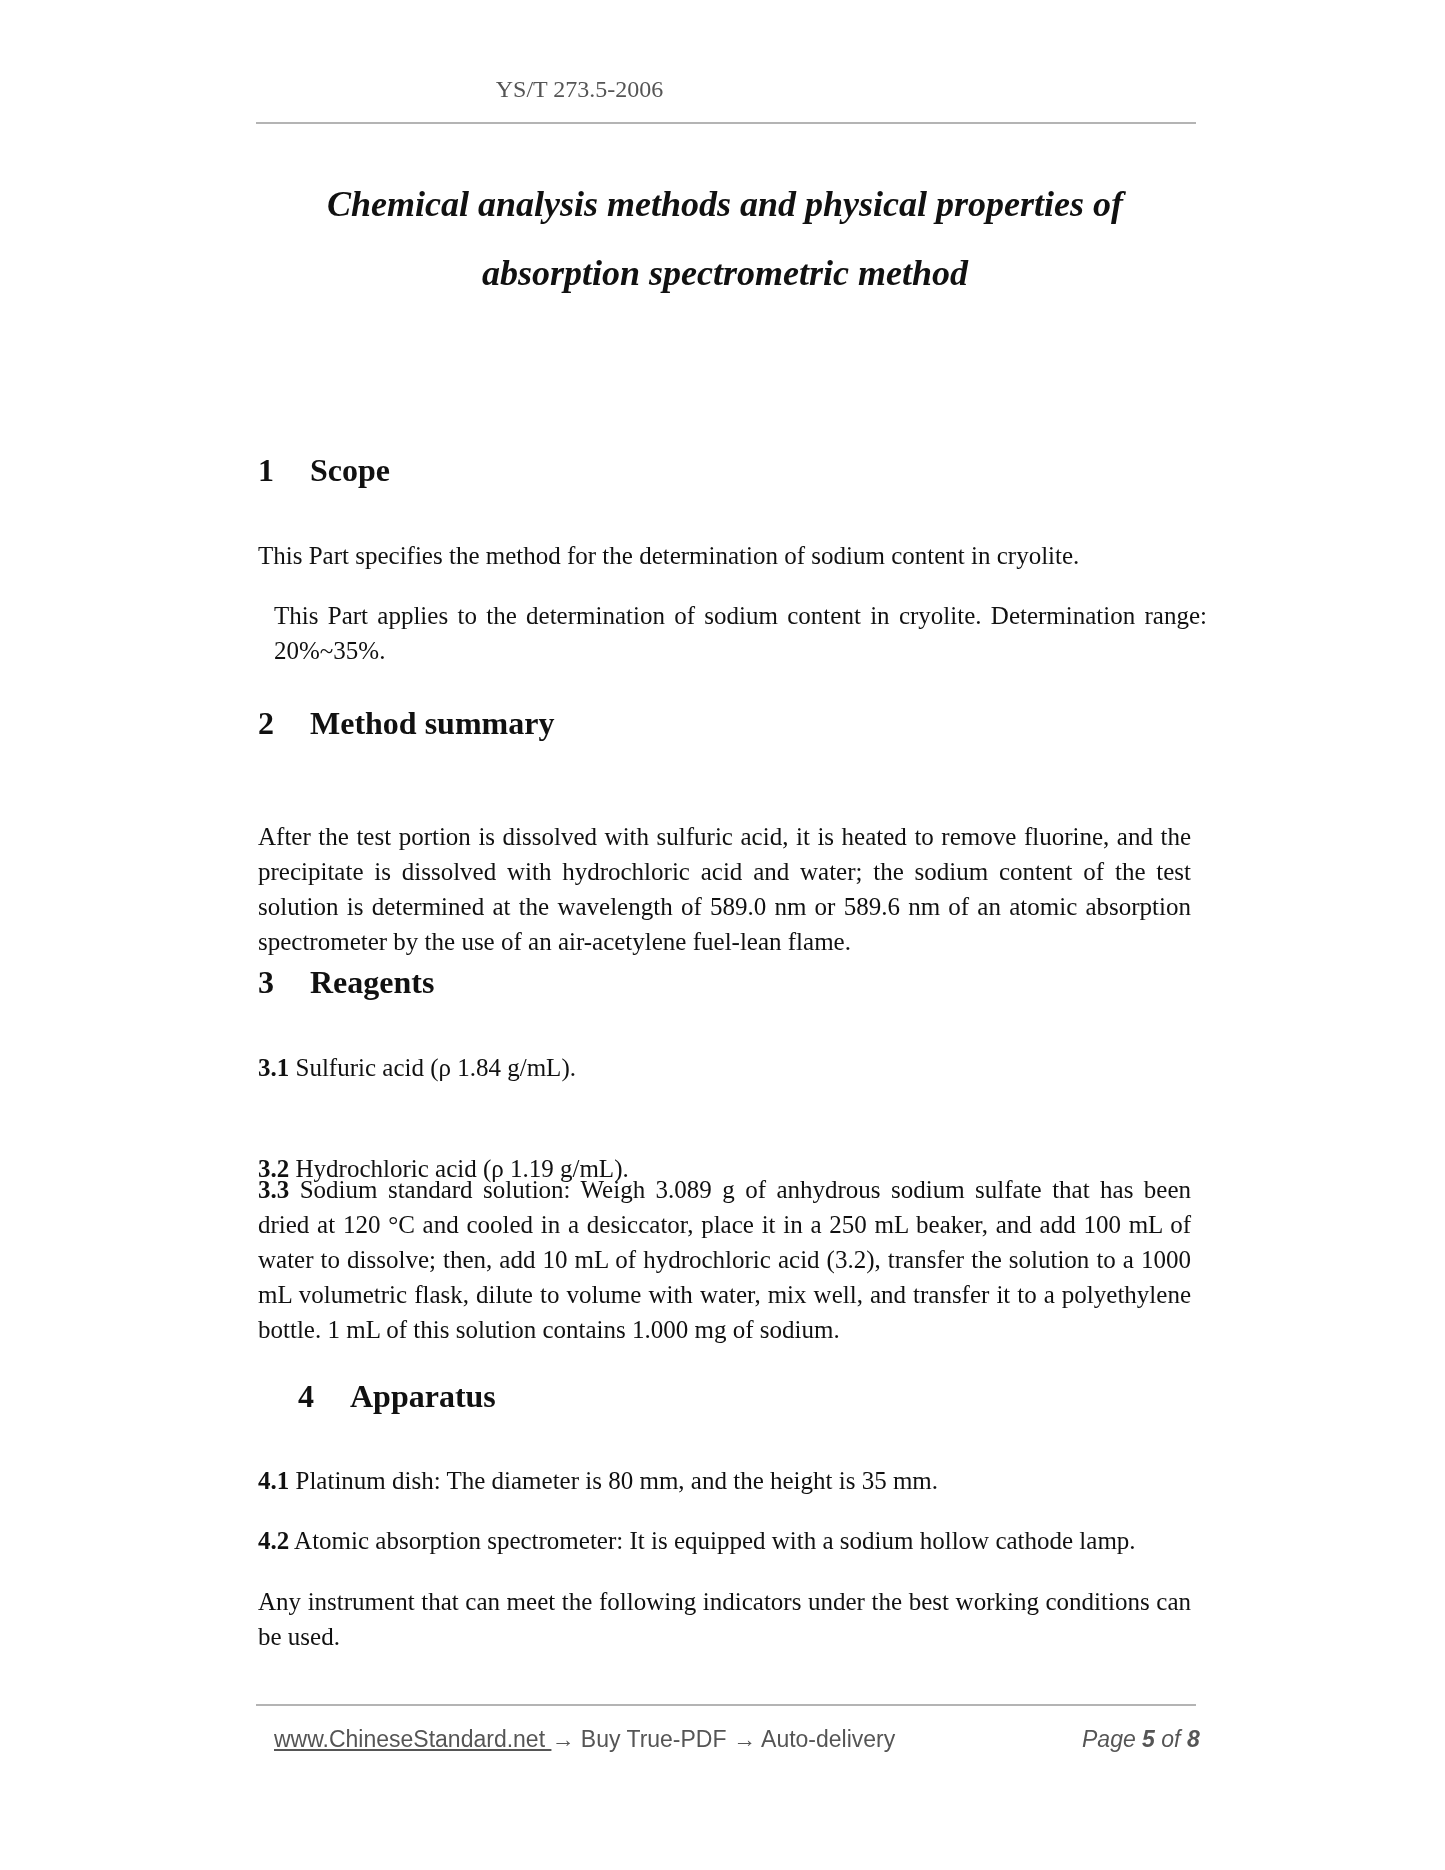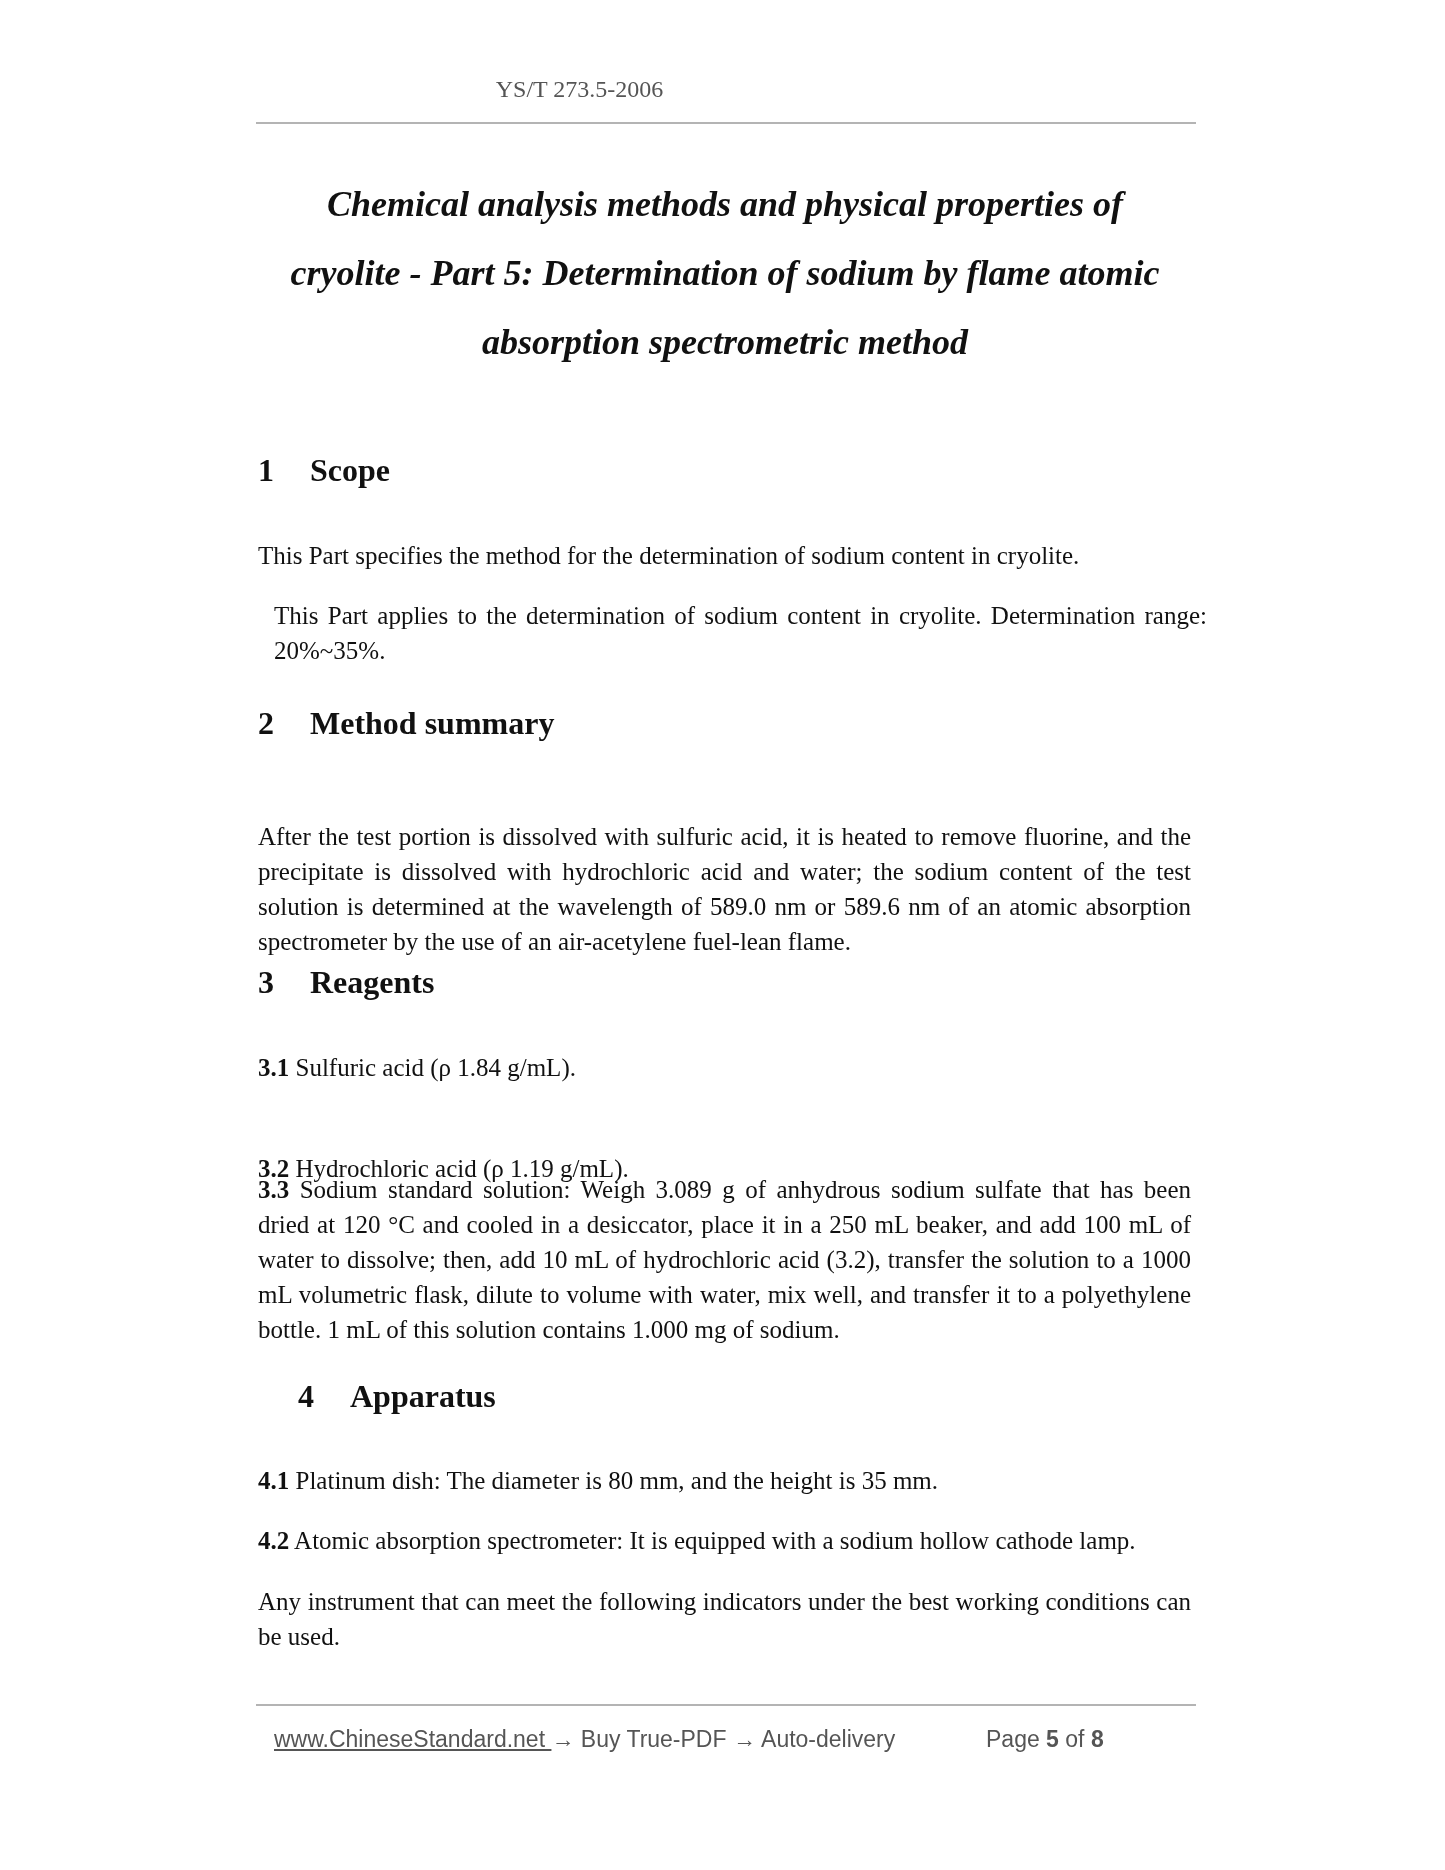--- a/index.html
+++ b/index.html
@@ -18,21 +18,20 @@
   .footer a { color: #555; text-decoration: underline; }
 </style>
 </head>
 <body>
 
 <div class="abs hdr">YS/T 273.5-2006</div>
 <div class="abs rule" style="top:122px;"></div>
 
 <div class="abs title">
   <div>Chemical analysis methods and physical properties of</div>
-  <div>cryolite - Part 5: Determination of sodium by flame atomic</div>
   <div>absorption spectrometric method</div>
 </div>
 
 <div class="abs h1" style="top:452px;">
   <span class="num">1</span><span>Scope</span>
 </div>
 <div class="abs p" style="top:538px;">This Part specifies the method for the determination of sodium content in cryolite.</div>
 <div class="abs p" style="top:598px;margin-left:16px;">This Part applies to the determination of sodium content in cryolite. Determination range: 20%~35%.</div>
 
 <div class="abs h1" style="top:705px;">
@@ -51,18 +50,18 @@
   <span class="num">4</span><span>Apparatus</span>
 </div>
 <div class="abs p" style="top:1463px;"><b>4.1</b><span> Platinum dish: The diameter is 80 mm, and the height is 35 mm.</span></div>
 <div class="abs p" style="top:1523px;"><b>4.2</b><span> Atomic absorption spectrometer: It is equipped with a sodium hollow cathode lamp.</span></div>
 <div class="abs p" style="top:1584px;">Any instrument that can meet the following indicators under the best working conditions can be used.</div>
 
 <div class="abs rule" style="top:1704px;"></div>
 <div class="abs footer" style="left:274px;">
   <a>www.ChineseStandard.net </a><span>→</span><span> Buy True-PDF </span><span>→</span><span> Auto-delivery</span>
 </div>
-<div class="abs footer pg" style="left:986px;">
+<div class="abs footer pg" style="left:1082px;font-style:italic;">
   <span>Page</span>
   <b>5</b>
   <span>of</span>
   <b>8</b>
 </div>
 
 </body></html>

